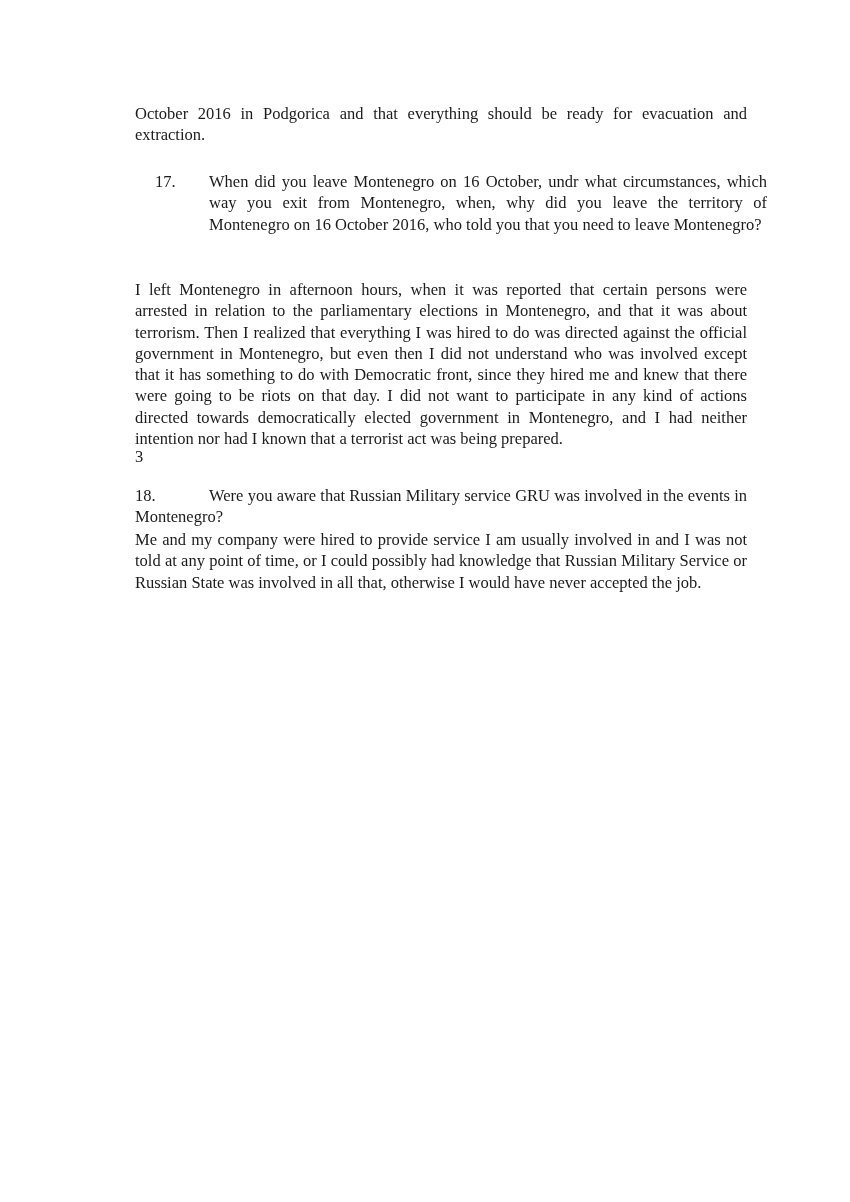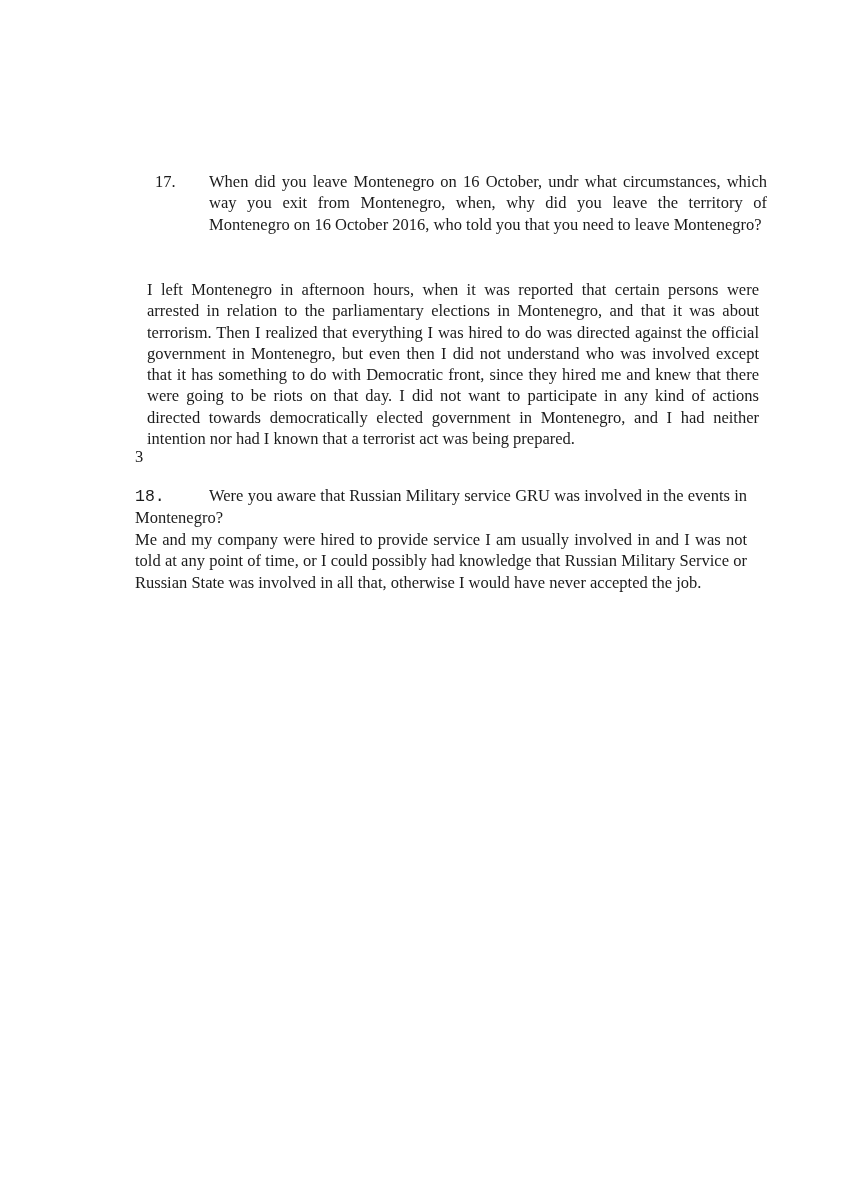--- a/index.html
+++ b/index.html
@@ -34,38 +34,40 @@
   }
   .q-hanging .q-num {
     display: inline-block;
     width: 54px;
     text-indent: 0;
   }
   
   .q-flat .q-num-wide {
     display: inline-block;
     width: 74px;
-    font-family: Liberation Mono, monospace;
   }
   .page-number {
     text-align: right;
     padding-right: 16px;
   }
 </style>
 </head>
 <body>
 
 <div class="page">
 
+  <div class="body-col" style="top: 103px;">
+    <p class="doc">October 2016 in Podgorica and that everything should be ready for evacuation and extraction.</p>
+  </div>
 
   <div class="body-col" style="top: 171px; margin-left: 20px;">
     <p class="doc q-hanging"><span class="q-num">17.</span><span>When did you leave Montenegro on 16 October, undr what circumstances, which way you exit from Montenegro, when, why did you leave the territory of Montenegro on 16 October 2016, who told you that you need to leave Montenegro?</span></p>
   </div>
 
-  <div class="body-col" style="top: 279px; margin-left: 12px;">
+  <div class="body-col" style="top: 279px;">
     <p class="doc">I left Montenegro in afternoon hours, when it was reported that certain persons were arrested in relation to the parliamentary elections in Montenegro, and that it was about terrorism. Then I realized that everything I was hired to do was directed against the official government in Montenegro, but even then I did not understand who was involved except that it has something to do with Democratic front, since they hired me and knew that there were going to be riots on that day. I did not want to participate in any kind of actions directed towards democratically elected government in Montenegro, and I had neither intention nor had I known that a terrorist act was being prepared.</p>
   </div>
 
   <div class="body-col" style="top: 446px;">
     <p class="doc page-number">3</p>
   </div>
 
   <div class="body-col" style="top: 485px;">
     <p class="doc q-flat"><span class="q-num-wide">18.</span><span>Were you aware that Russian Military service GRU was involved in the events in Montenegro?</span></p>
   </div>

